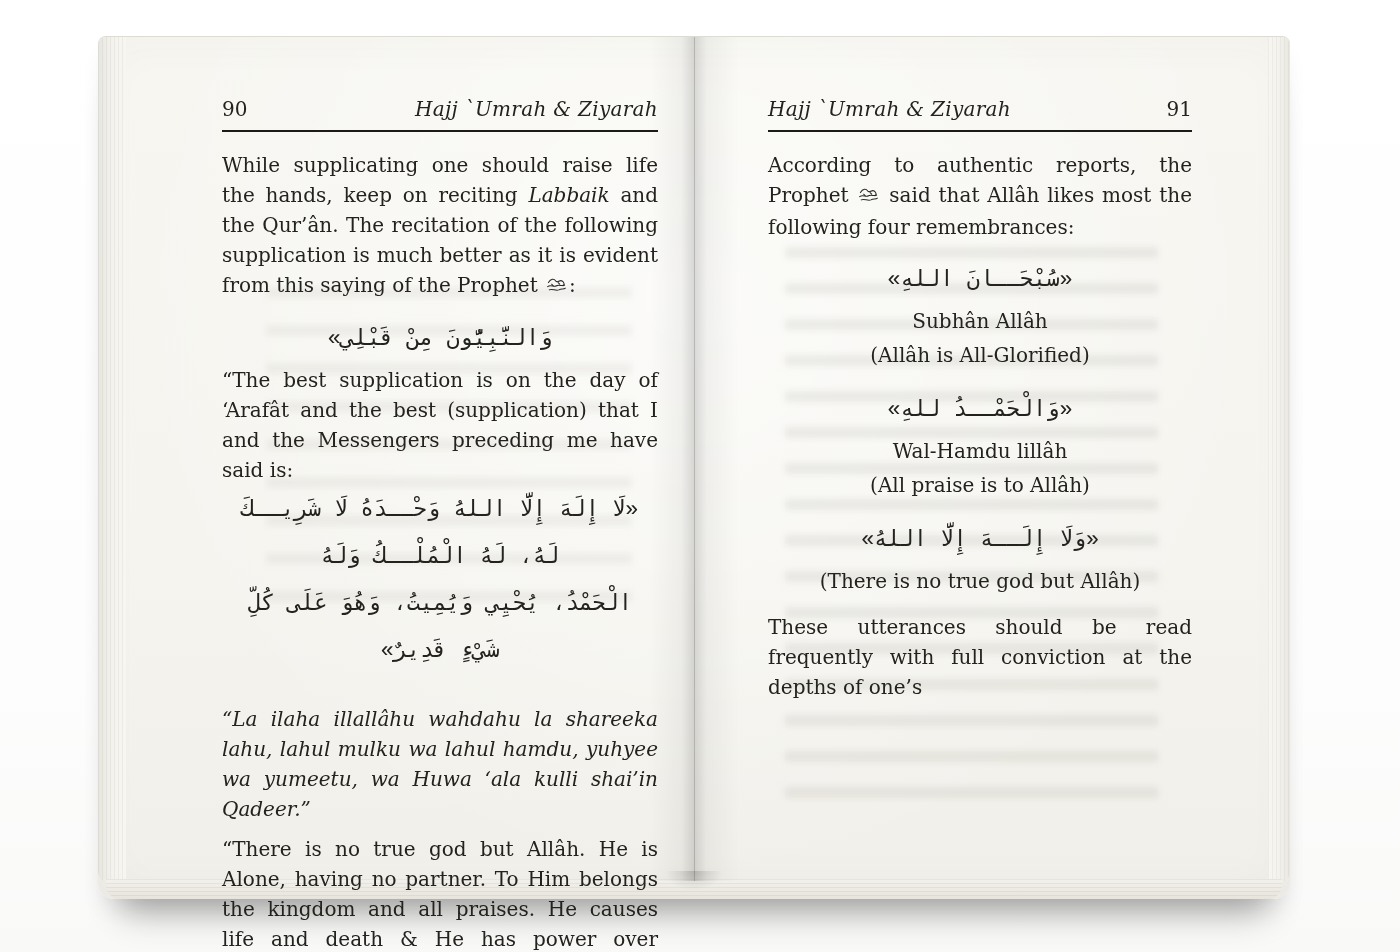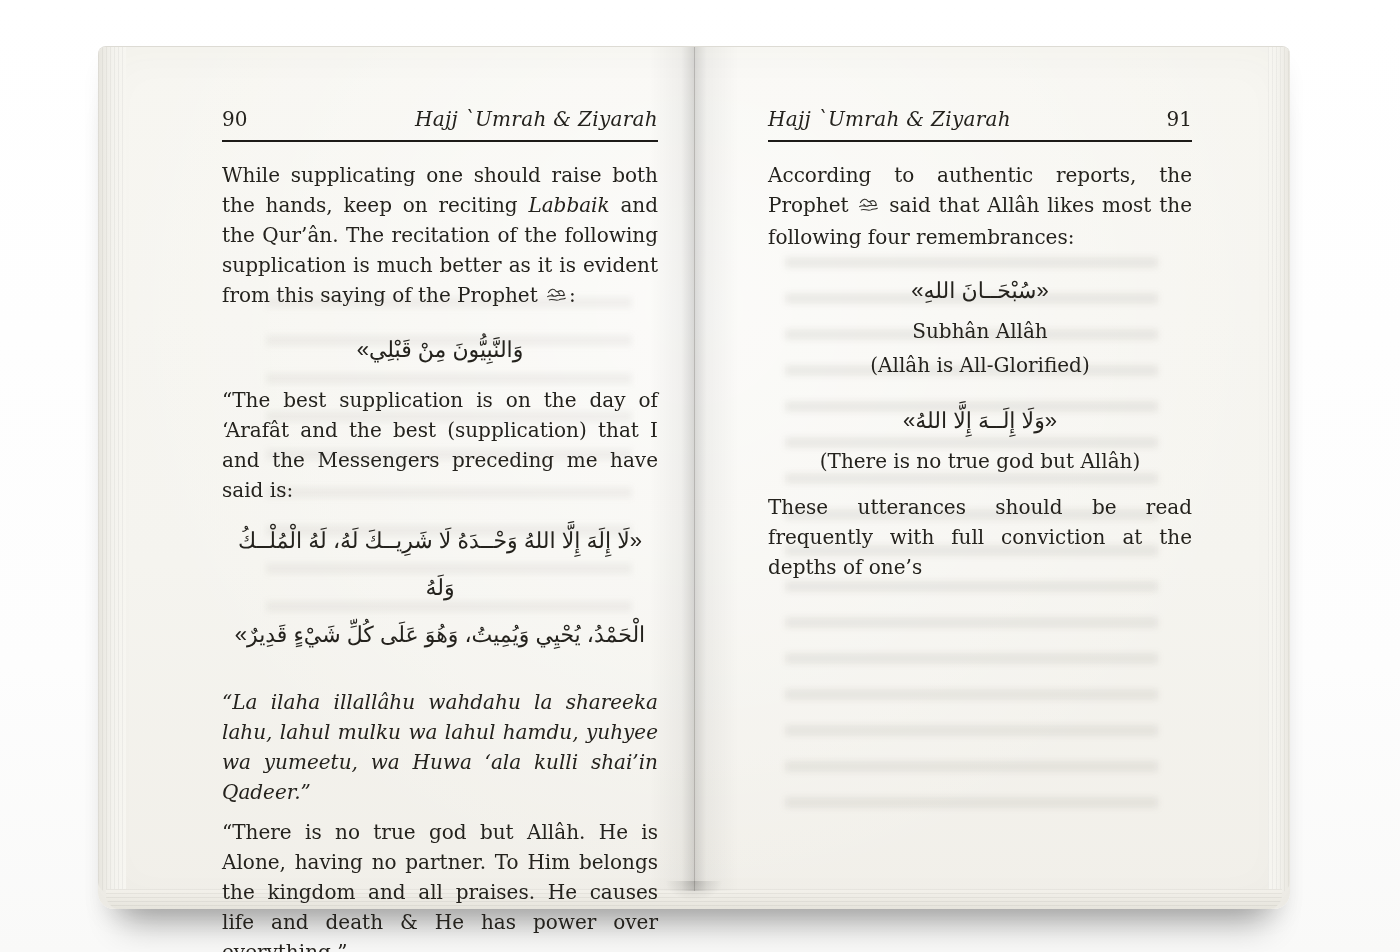--- a/index.html
+++ b/index.html
@@ -13,21 +13,21 @@
   }
   .scene {
     position: relative;
     width: 1400px;
     height: 952px;
     background: linear-gradient(180deg, #ffffff 0%, #fdfdfd 70%, #f9f9f8 100%);
   }
   .book {
     position: absolute;
     left: 98px;
-    top: 46px;
+    top: 36px;
     width: 1192px;
     height: 862px;
     background:
       radial-gradient(ellipse at 50% 30%, rgba(255,255,255,0.6), rgba(0,0,0,0) 70%),
       linear-gradient(180deg, #f7f6f1 0%, #f5f4ef 60%, #f1efe9 100%);
     border-radius: 8px 8px 16px 16px;
     border-top: 1px solid #dddbd4;
     box-shadow:
       0 38px 32px -24px rgba(0,0,0,0.30),
       0 14px 24px -8px rgba(0,0,0,0.10),
@@ -91,27 +91,27 @@
   .body {
     font-size: 20px;
     line-height: 30px;
     text-align: justify;
     margin: 0;
     position: relative;
     z-index: 2;
   }
   .mt18 { margin-top: 18px; }
   .mt14 { margin-top: 14px; }
-  .mt12 { margin-top: 12px; }
+  .mt12 { margin-top: 2px; }
   .mt10 { margin-top: 10px; }
   .italic { font-style: italic; margin-top: 29px; }
 
   .arabic {
     direction: rtl;
-    font-family: Liberation Sans, sans-serif;
+    font-family: Liberation Mono, monospace;
     font-size: 22px;
     line-height: 47px;
     text-align: center;
     position: relative;
     z-index: 2;
   }
   .honorific {
     display: inline-block;
     vertical-align: -2px;
     margin: 0 2px;
@@ -158,21 +158,21 @@
     <div class="gutter-notch"></div>
 
     <div class="page page-left">
       <div class="ghost ghost-left"></div>
 
       <div class="page-header">
         <span class="pagenum">90</span>
         <span class="running-head">Hajj `Umrah &amp; Ziyarah</span>
       </div>
 
-      <p class="body mt18"><span>While supplicating one should raise both the hands, keep on reciting </span><i>Labbaik</i><span> and the Qur’ân. The recitation of the following supplication is much better as it is evident from this saying of the Prophet </span><span class="honorific" aria-label="ﷺ"><svg viewBox="0 0 26 22" width="21" height="18" aria-hidden="true">
+      <p class="body mt18"><span>While supplicating one should raise life the hands, keep on reciting </span><i>Labbaik</i><span> and the Qur’ân. The recitation of the following supplication is much better as it is evident from this saying of the Prophet </span><span class="honorific" aria-label="ﷺ"><svg viewBox="0 0 26 22" width="21" height="18" aria-hidden="true">
               <g fill="none" stroke="currentColor" stroke-width="1.3" stroke-linecap="round">
                 <path d="M3 8 C6 3,10 3,12 6 C14 9,17 4,20 6 C23 8,23 11,21 12"></path>
                 <path d="M2 13 C6 10,10 14,13 12 C16 10,20 13,23 11"></path>
                 <path d="M4 17 C8 15,12 19,16 17 C19 15,22 17,24 15"></path>
                 <path d="M7 10 L9 12 M15 8 L17 10"></path>
               </g>
             </svg></span><span>:</span></p>
 
       <div class="arabic mt14">
         <div>وَالنَّبِيُّونَ مِنْ قَبْلِي»</div>
@@ -206,20 +206,25 @@
                 <path d="M7 10 L9 12 M15 8 L17 10"></path>
               </g>
             </svg></span><span> said that Allâh likes most the following four remembrances:</span></p>
 
       <div class="remembrance">
         <div class="arabic">«سُبْحَــانَ اللهِ»</div>
         <div class="rem-translit">Subhân Allâh</div>
         <div class="rem-trans">(Allâh is All-Glorified)</div>
       </div>
 
+      <div class="remembrance">
+        <div class="arabic">«وَالْحَمْــدُ للهِ»</div>
+        <div class="rem-translit">Wal-Hamdu lillâh</div>
+        <div class="rem-trans">(All praise is to Allâh)</div>
+      </div>
 
       <div class="remembrance">
         <div class="arabic">«وَلَا إِلَــهَ إِلَّا اللهُ»</div>
         <div class="rem-trans">(There is no true god but Allâh)</div>
       </div>
 
 
       <p class="body mt14">These utterances should be read frequently with full conviction at the depths of one’s</p>
     </div>
 

